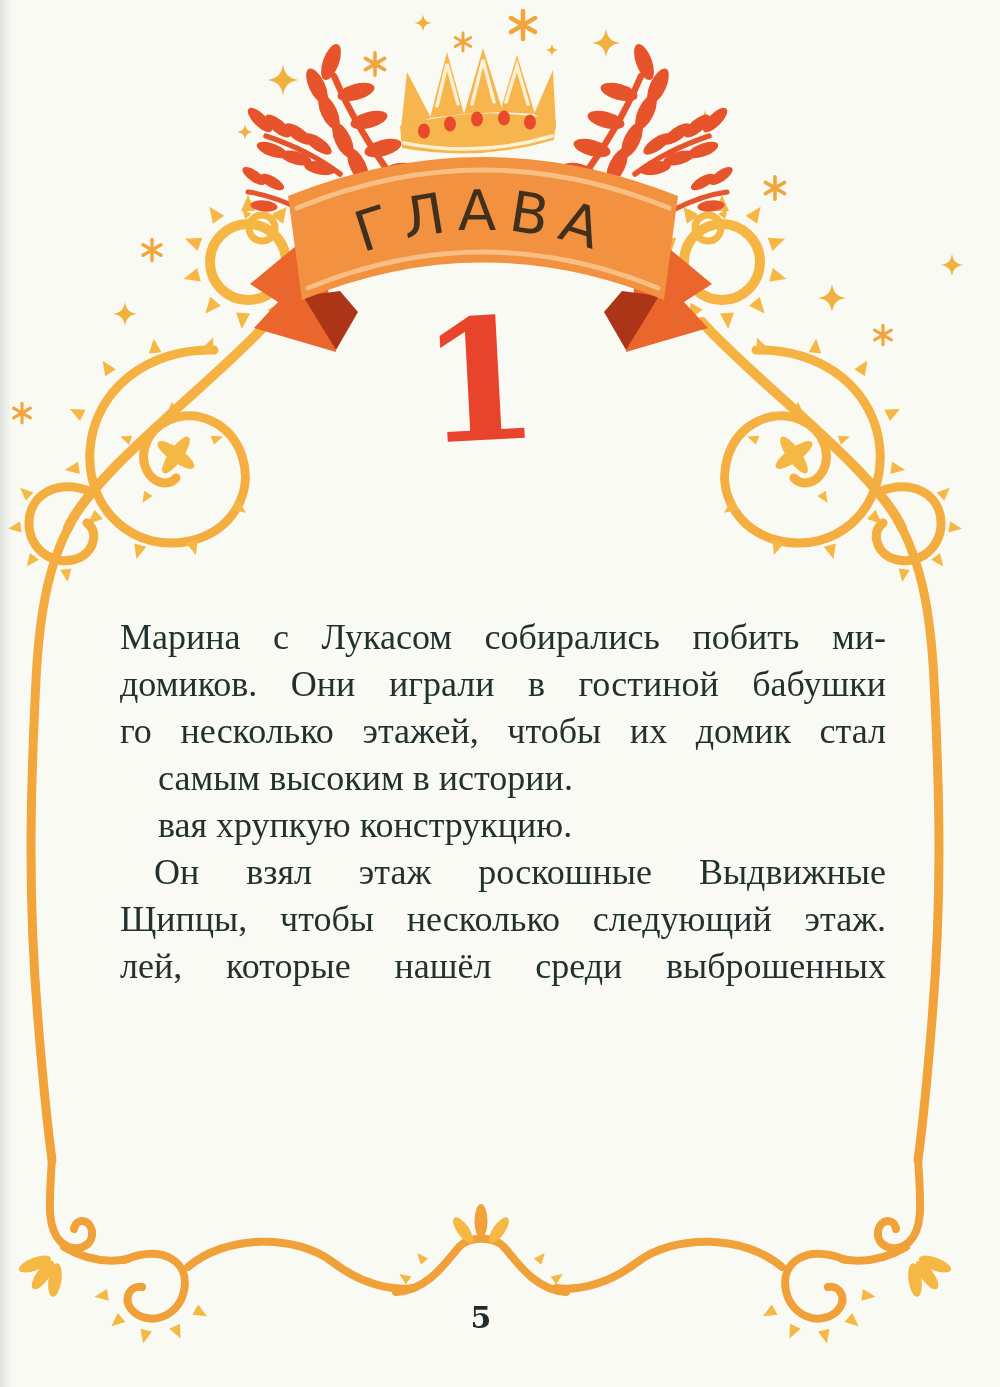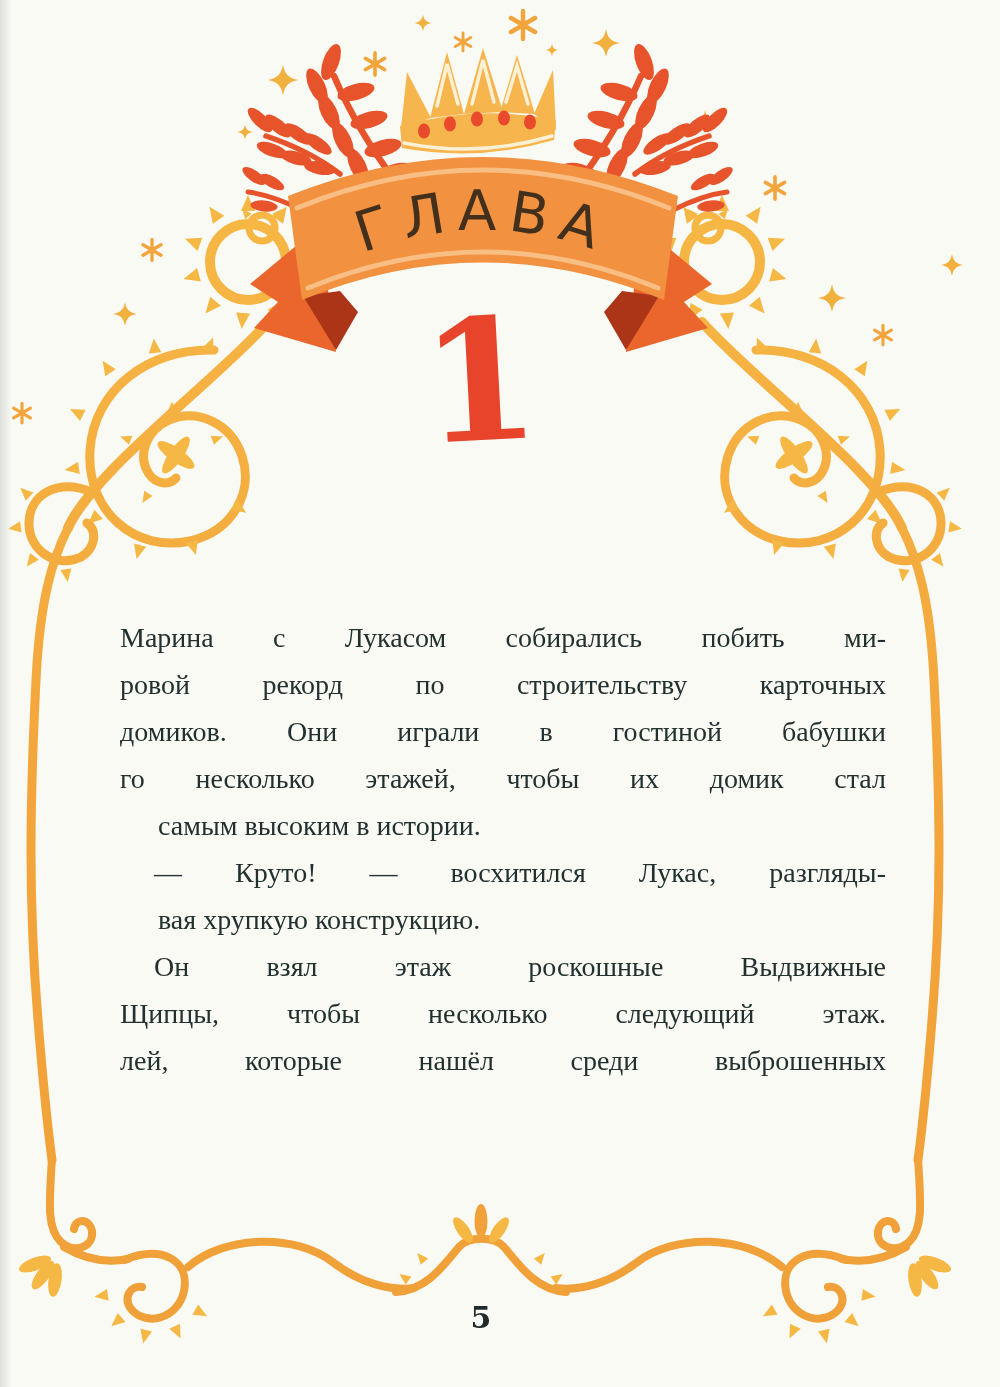--- a/index.html
+++ b/index.html
@@ -9,21 +9,21 @@
     font-family:"Liberation Serif", serif;
   }
   .scan-edge-left{
     position:absolute;left:0;top:0;width:12px;height:100%;
     background:linear-gradient(90deg,#dde1dd,rgba(250,250,244,0));
     z-index:3;pointer-events:none;
   }
   .decor{position:absolute;left:0;top:0;width:1000px;height:1387px;z-index:1;}
   .text-block{
     position:absolute;left:120px;top:614px;width:766px;z-index:2;
-    color:#22312f;font-size:28px;line-height:47px;
+    color:#22312f;font-size:36px;line-height:47px;
   }
   .line{text-align:justify;text-align-last:justify;}
   .line.end{text-align-last:left;margin-left:38px;}
   .line.indent{text-indent:34px;}
   .banner-title-text{
     font-family:"DejaVu Sans", sans-serif;
     font-size:56px;letter-spacing:11px;fill:#42301d;
   }
   .chapter-num{
     font-family:"DejaVu Serif", serif;font-weight:bold;
@@ -221,23 +221,21 @@
       </text>
     </g>
 
     <text class="chapter-num" x="480" y="440" text-anchor="middle" transform="rotate(-3 480 380)">1</text>
 
     <text class="page-num" x="481" y="1328" text-anchor="middle">5</text>
   </svg>
 
   <div class="text-block">
     <div class="line">Марина с Лукасом собирались побить ми-</div>
-    <div class="line">ровой рекорд по строительству карточных</div>
     <div class="line">домиков. Они играли в гостиной бабушки</div>
     <div class="line">го несколько этажей, чтобы их домик стал</div>
     <div class="line end">самым высоким в истории.</div>
-    <div class="line indent">— Круто! — восхитился Лукас, разгляды-</div>
     <div class="line end">вая хрупкую конструкцию.</div>
     <div class="line indent">Он взял этаж роскошные Выдвижные</div>
     <div class="line">Щипцы, чтобы несколько следующий этаж.</div>
     <div class="line">лей, которые нашёл среди выброшенных</div>
   </div>
 </div>
 
 </body></html>

